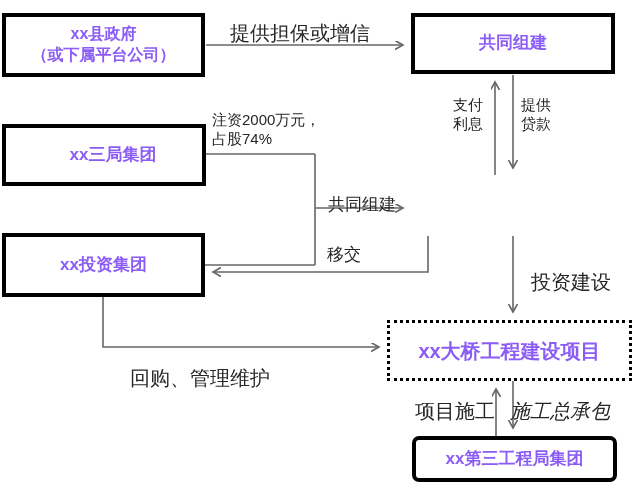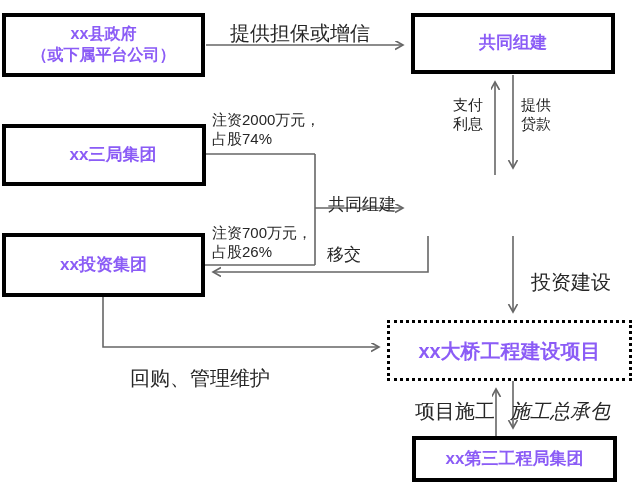--- a/index.html
+++ b/index.html
@@ -76,39 +76,35 @@
 
   <div class="node" style="left:2px;top:233px;width:203px;height:64px;">
     <span>xx投资集团</span>
   </div>
 
 
   <div class="node dotted" style="left:387px;top:320px;width:245px;height:61px;font-size:20px;">
     <span>xx大桥工程建设项目</span>
   </div>
 
-  <div class="node" style="left:412px;top:436px;width:205px;height:46px;">
+  <div class="node" style="left:412px;top:436px;width:205px;height:46px;border-radius:7px;">
     <span>xx第三工程局集团</span>
   </div>
 
   <div class="edge-label" style="left:230px;top:21px;">提供担保或增信</div>
 
   <div class="edge-label small wrap2" style="left:453px;top:96px;">支付利息</div>
 
   <div class="edge-label small wrap2" style="left:521px;top:96px;">提供贷款</div>
 
   <div class="edge-label small two-line" style="left:212px;top:111px;">
     <span>注资2000万元，</span>
     <span>占股74%</span>
   </div>
 
-  <div class="edge-label small two-line" style="left:212px;top:224px;">
-    <span>注资700万元，</span>
-    <span>占股26%</span>
-  </div>
 
   <div class="edge-label big" style="left:328px;top:186px;margin-top:8px;">共同组建</div>
 
   <div class="edge-label big" style="left:327px;top:244px;">移交</div>
 
   <div class="edge-label" style="left:531px;top:270px;">投资建设</div>
 
   <div class="edge-label" style="left:130px;top:366px;">回购、管理维护</div>
 
   <div class="edge-label" style="left:415px;top:399px;">项目施工</div>

